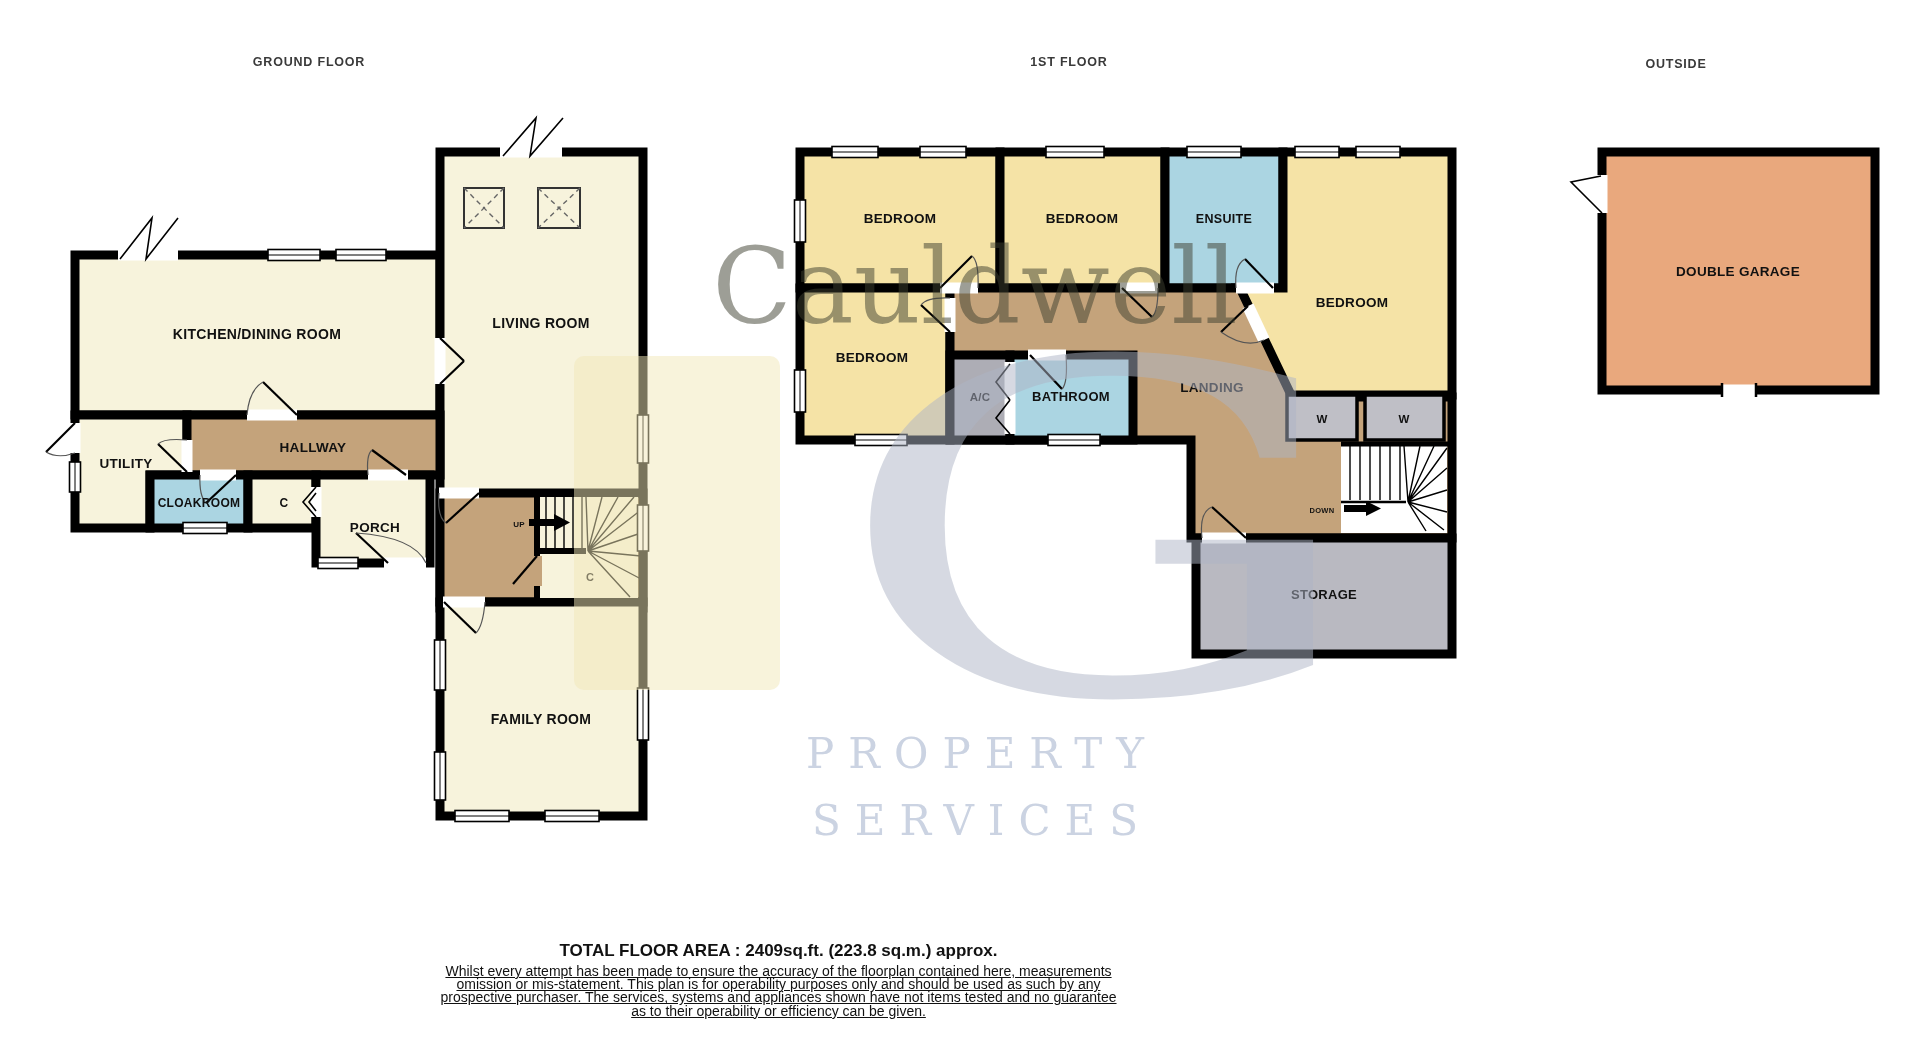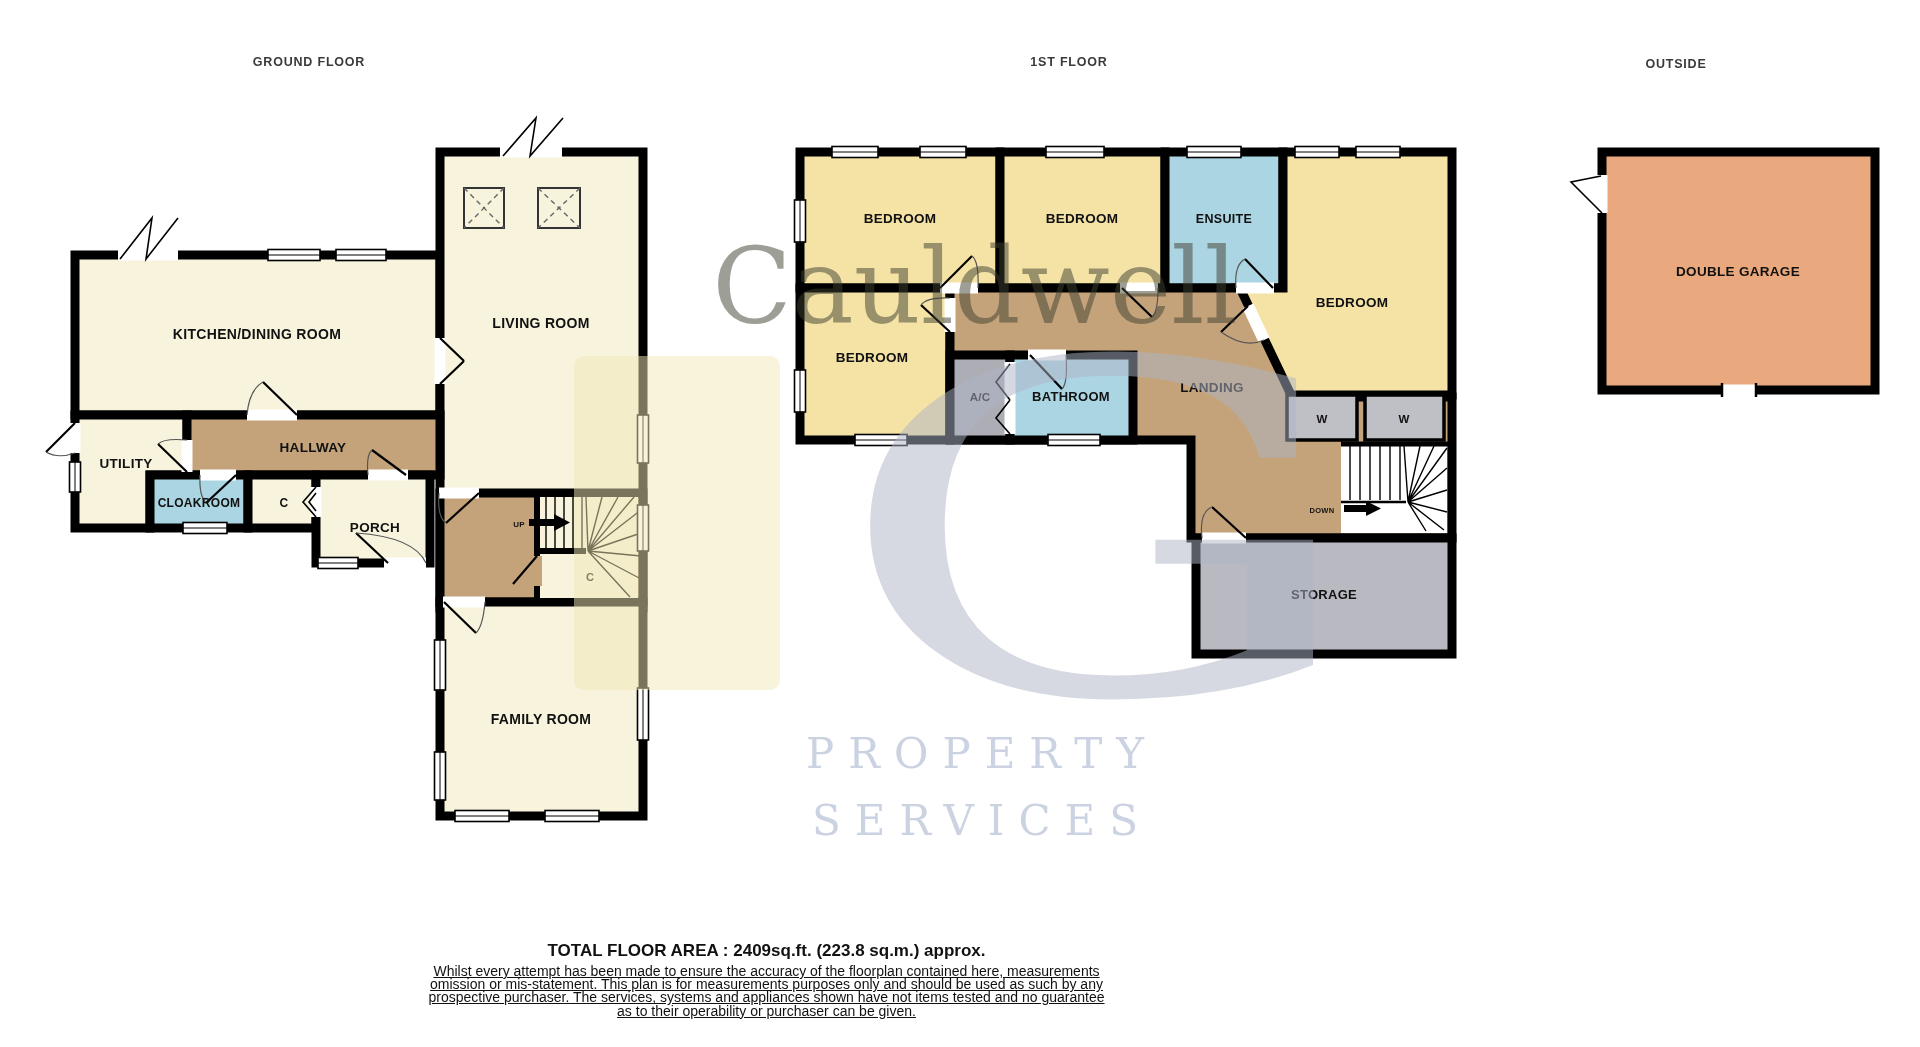--- a/index.html
+++ b/index.html
@@ -22,21 +22,21 @@
   .sky-r{fill:none;stroke:#333;stroke-width:2;}
   .sky-x{stroke:#666;stroke-width:1.4;stroke-dasharray:5 4;fill:none;}
   
   .lbl{font-family:"Liberation Sans",sans-serif;font-weight:bold;fill:#111;
        text-anchor:middle;letter-spacing:.3px;}
   .hdr{font-family:"Liberation Sans",sans-serif;font-weight:bold;fill:#3a3a3a;
        text-anchor:middle;letter-spacing:.8px;font-size:12.5px;}
   .wm-brand{font-family:"DejaVu Serif",serif;text-anchor:middle;}
   .wm-svc{font-family:"DejaVu Serif",serif;text-anchor:middle;letter-spacing:14px;}
   
-  .footer{position:absolute;top:941px;left:4px;width:1525px;text-align:center;color:#111;}
+  .footer{position:absolute;top:941px;left:16px;width:1525px;text-align:center;color:#111;}
   .ft-title{font-size:17px;font-weight:bold;margin-bottom:4px;}
   .ft-line{font-size:14px;line-height:13.2px;text-decoration:underline;}
 </style>
 </head>
 <body>
 
 <svg width="1920" height="1047" viewBox="0 0 1920 1047">
 
   <g>
     <rect x="75" y="255" width="365" height="160" fill="#F7F3DC" class="w9"></rect>
@@ -275,16 +275,16 @@
   <g>
     <text class="hdr" x="309" y="66">GROUND FLOOR</text>
     <text class="hdr" x="1069" y="66">1ST FLOOR</text>
     <text class="hdr" x="1676" y="68">OUTSIDE</text>
   </g>
 </svg>
 
 <div class="footer">
   <div class="ft-title">TOTAL FLOOR AREA : 2409sq.ft. (223.8 sq.m.) approx.</div>
   <div class="ft-line">Whilst every attempt has been made to ensure the accuracy of the floorplan contained here, measurements</div>
-  <div class="ft-line">omission or mis-statement. This plan is for measurements purposes only and should be used as such by any</div>
+  <div class="ft-line">omission or mis-statement. This plan is for operability purposes only and should be used as such by any</div>
   <div class="ft-line">prospective purchaser. The services, systems and appliances shown have not items tested and no guarantee</div>
-  <div class="ft-line">as to their operability or purchaser can be given.</div>
+  <div class="ft-line">as to their operability or efficiency can be given.</div>
 </div>
 
 </body></html>

